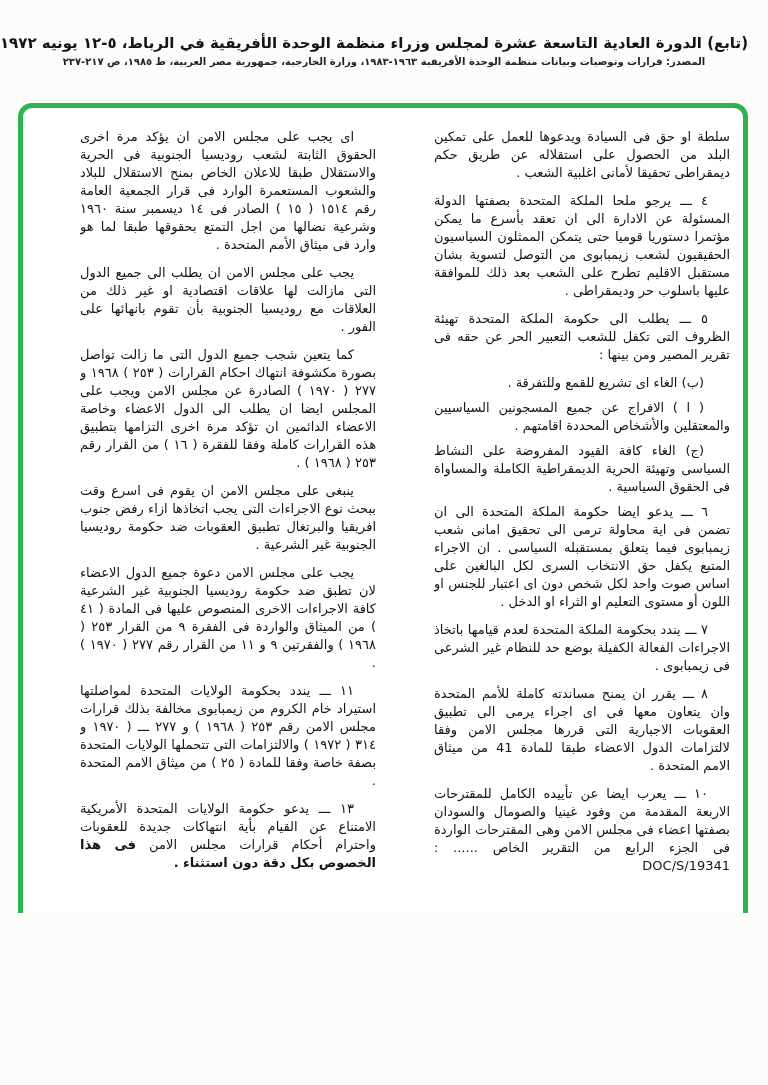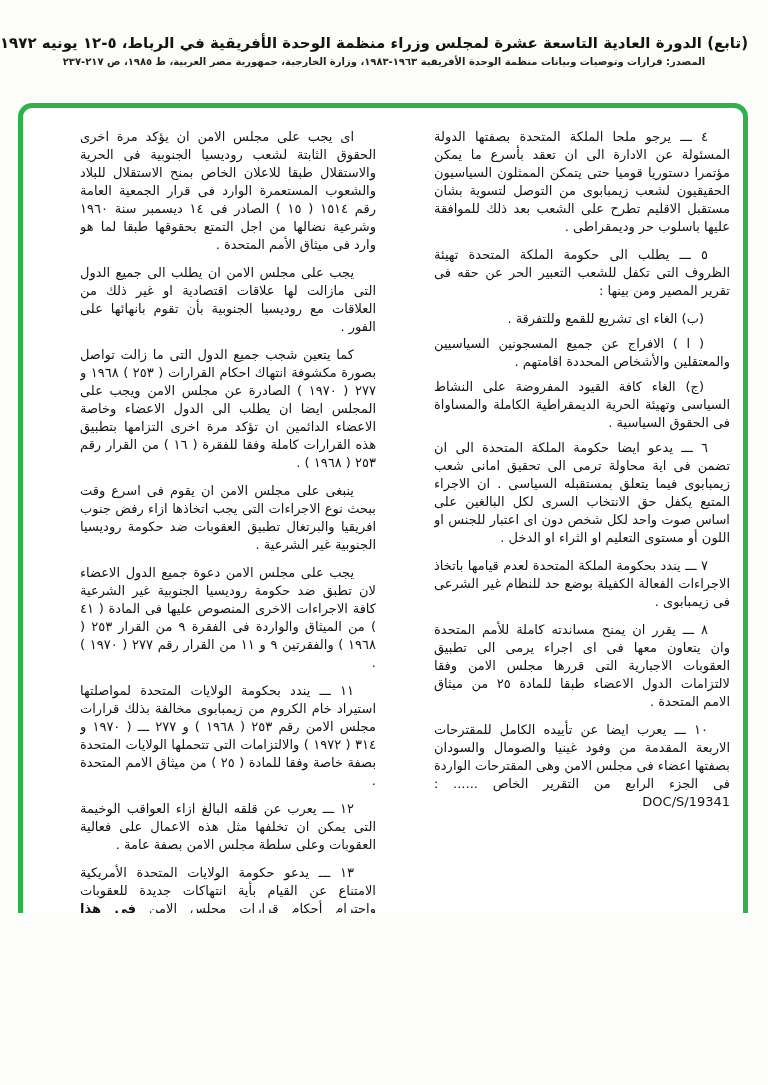--- a/index.html
+++ b/index.html
@@ -82,39 +82,39 @@
 
   <header class="doc-header">
     <div class="doc-title">(تابع) الدورة العادية التاسعة عشرة لمجلس وزراء منظمة الوحدة الأفريقية في الرباط، ٥-١٢ يونيه ١٩٧٢</div>
     <div class="doc-source">المصدر: قرارات وتوصيات وبيانات منظمة الوحدة الأفريقية ١٩٦٣-١٩٨٣، وزارة الخارجية، جمهورية مصر العربية، ط ١٩٨٥، ص ٢١٧-٢٣٧</div>
   </header>
 
   <div class="content-frame">
     <div class="columns">
 
       <div class="col">
+        <p class="no-indent">سلطة او حق فى السيادة ويدعوها للعمل على تمكين البلد من الحصول على استقلاله عن طريق حكم ديمقراطى تحقيقا لأمانى اغلبية الشعب .</p>
         <p>٤ ـــ يرجو ملحا الملكة المتحدة بصفتها الدولة المسئولة عن الادارة الى ان تعقد بأسرع ما يمكن مؤتمرا دستوريا قوميا حتى يتمكن الممثلون السياسيون الحقيقيون لشعب زيمبابوى من التوصل لتسوية بشان مستقبل الاقليم تطرح على الشعب بعد ذلك للموافقة عليها باسلوب حر وديمقراطى .</p>
         <p>٥ ـــ يطلب الى حكومة الملكة المتحدة تهيئة الظروف التى تكفل للشعب التعبير الحر عن حقه فى تقرير المصير ومن بينها :</p>
         <p class="sub-item">(ب) الغاء اى تشريع للقمع وللتفرقة .</p>
         <p class="sub-item">( ا ) الافراج عن جميع المسجونين السياسيين والمعتقلين والأشخاص المحددة اقامتهم .</p>
         <p class="sub-item">(ج) الغاء كافة القيود المفروضة على النشاط السياسى وتهيئة الحرية الديمقراطية الكاملة والمساواة فى الحقوق السياسية .</p>
         <p>٦ ـــ يدعو ايضا حكومة الملكة المتحدة الى ان تضمن فى اية محاولة ترمى الى تحقيق امانى شعب زيمبابوى فيما يتعلق بمستقبله السياسى . ان الاجراء المتبع يكفل حق الانتخاب السرى لكل البالغين على اساس صوت واحد لكل شخص دون اى اعتبار للجنس او اللون أو مستوى التعليم او الثراء او الدخل .</p>
         <p>٧ ـــ يندد بحكومة الملكة المتحدة لعدم قيامها باتخاذ الاجراءات الفعالة الكفيلة بوضع حد للنظام غير الشرعى فى زيمبابوى .</p>
-        <p>٨ ـــ يقرر ان يمنح مساندته كاملة للأمم المتحدة وان يتعاون معها فى اى اجراء يرمى الى تطبيق العقوبات الاجبارية التى قررها مجلس الامن وفقا لالتزامات الدول الاعضاء طبقا للمادة ٢٥ من ميثاق الامم المتحدة .</p>
+        <p>٨ ـــ يقرر ان يمنح مساندته كاملة للأمم المتحدة وان يتعاون معها فى اى اجراء يرمى الى تطبيق العقوبات الاجبارية التى قررها مجلس الامن وفقا لالتزامات الدول الاعضاء طبقا للمادة 41 من ميثاق الامم المتحدة .</p>
         <p>١٠ ـــ يعرب ايضا عن تأييده الكامل للمقترحات الاربعة المقدمة من وفود غينيا والصومال والسودان بصفتها اعضاء فى مجلس الامن وهى المقترحات الواردة فى الجزء الرابع من التقرير الخاص ...... : DOC/S/19341</p>
       </div>
 
       <div class="col">
         <p>اى يجب على مجلس الامن ان يؤكد مرة اخرى الحقوق الثابتة لشعب روديسيا الجنوبية فى الحرية والاستقلال طبقا للاعلان الخاص بمنح الاستقلال للبلاد والشعوب المستعمرة الوارد فى قرار الجمعية العامة رقم ١٥١٤ ( ١٥ ) الصادر فى ١٤ ديسمبر سنة ١٩٦٠ وشرعية نضالها من اجل التمتع بحقوقها طبقا لما هو وارد فى ميثاق الأمم المتحدة .</p>
         <p>يجب على مجلس الامن ان يطلب الى جميع الدول التى مازالت لها علاقات اقتصادية او غير ذلك من العلاقات مع روديسيا الجنوبية بأن تقوم بانهائها على الفور .</p>
         <p>كما يتعين شجب جميع الدول التى ما زالت تواصل بصورة مكشوفة انتهاك احكام القرارات ( ٢٥٣ ) ١٩٦٨ و ٢٧٧ ( ١٩٧٠ ) الصادرة عن مجلس الامن ويجب على المجلس ايضا ان يطلب الى الدول الاعضاء وخاصة الاعضاء الدائمين ان تؤكد مرة اخرى التزامها بتطبيق هذه القرارات كاملة وفقا للفقرة ( ١٦ ) من القرار رقم ٢٥٣ ( ١٩٦٨ ) .</p>
         <p>ينبغى على مجلس الامن ان يقوم فى اسرع وقت ببحث نوع الاجراءات التى يجب اتخاذها ازاء رفض جنوب افريقيا والبرتغال تطبيق العقوبات ضد حكومة روديسيا الجنوبية غير الشرعية .</p>
         <p>يجب على مجلس الامن دعوة جميع الدول الاعضاء لان تطبق ضد حكومة روديسيا الجنوبية غير الشرعية كافة الاجراءات الاخرى المنصوص عليها فى المادة ( ٤١ ) من الميثاق والواردة فى الفقرة ٩ من القرار ٢٥٣ ( ١٩٦٨ ) والفقرتين ٩ و ١١ من القرار رقم ٢٧٧ ( ١٩٧٠ ) .</p>
         <p>١١ ـــ يندد بحكومة الولايات المتحدة لمواصلتها استيراد خام الكروم من زيمبابوى مخالفة بذلك قرارات مجلس الامن رقم ٢٥٣ ( ١٩٦٨ ) و ٢٧٧ ـــ ( ١٩٧٠ و ٣١٤ ( ١٩٧٢ ) والالتزامات التى تتحملها الولايات المتحدة بصفة خاصة وفقا للمادة ( ٢٥ ) من ميثاق الامم المتحدة .</p>
-        <p>١٢ ـــ يعرب عن قلقه البالغ ازاء العواقب الوخيمة التى يمكن ان تخلفها مثل هذه الاعمال على فعالية العقوبات وعلى سلطة مجلس الامن بصفة عامة .</p>
         <p class="closing"><span>١٣ ـــ يدعو حكومة الولايات المتحدة الأمريكية الامتناع عن القيام بأية انتهاكات جديدة للعقوبات واحترام أحكام قرارات مجلس الامن </span><b>فى هذا الخصوص بكل دقة دون استثناء .</b></p>
       </div>
 
     </div>
   </div>
 
   <div class="page-number">٣</div>
 
 </div>
 

